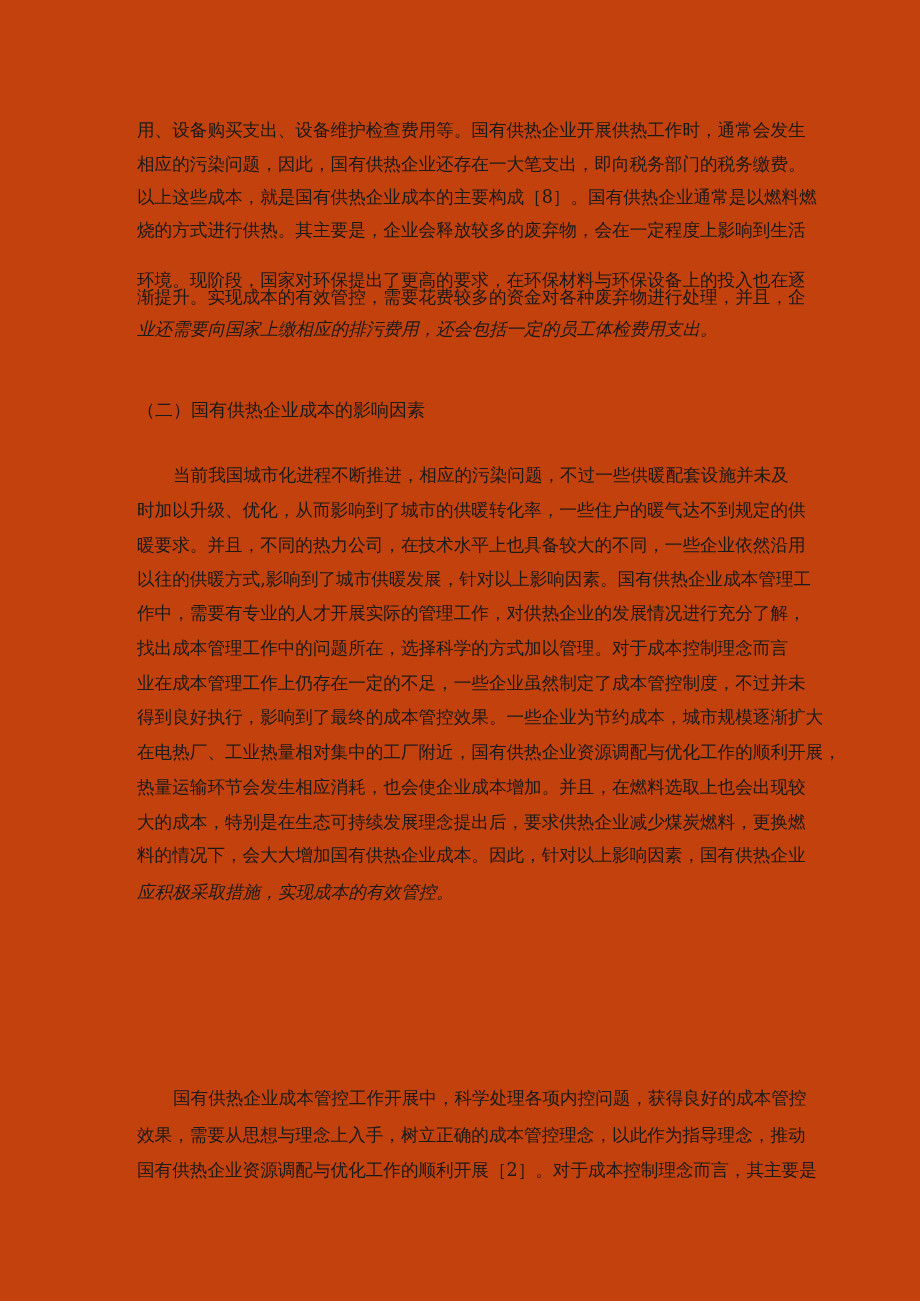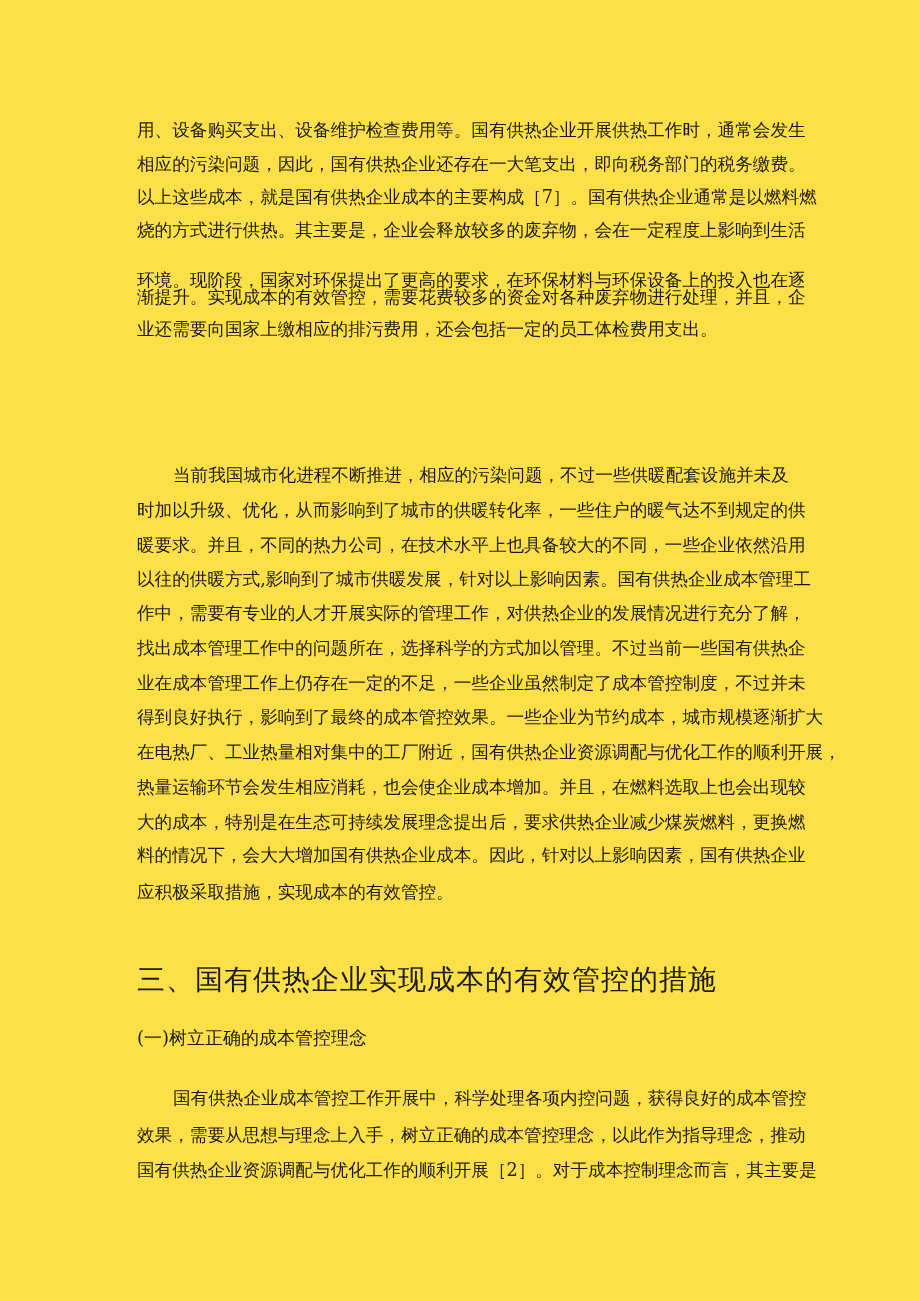--- a/index.html
+++ b/index.html
@@ -1,61 +1,60 @@
 <!DOCTYPE html>
 <html><head>
 <meta charset="utf-8">
 <style>
   html, body { margin: 0; padding: 0; background: #ffffff; }
   body { width: 920px; height: 1301px; position: relative; overflow: hidden;
          font-family: "DejaVu Serif", "Liberation Serif", serif; color: #1a1a1a; }
-  .page { position: absolute; left: 0; top: 0; width: 920px; height: 1301px; background: #fde047; }
+  .page { position: absolute; left: 0; top: 0; width: 920px; height: 1301px; background: #c2410c; }
   .line { position: absolute; left: 137px; width: 648px; height: 24px; line-height: 24px;
           font-size: 17.6px; white-space: nowrap; text-align: justify; text-align-last: justify;
           letter-spacing: 0; }
-  .line.last { text-align-last: left; }
+  .line.last { text-align-last: left; font-style: italic; }
   .line.indent { padding-left: 36px; width: 612px; }
   .h2 { position: absolute; left: 137px; font-size: 18px; line-height: 24px; height: 24px; white-space: nowrap; }
   .h1 { position: absolute; left: 137px; font-size: 28px; line-height: 36px; height: 36px; white-space: nowrap; letter-spacing: 1px; }
 </style>
 </head>
 <body>
 
 <div class="page">
 
   <div>
     <div class="line" style="top:118px">用、设备购买支出、设备维护检查费用等。国有供热企业开展供热工作时，通常会发生</div>
     <div class="line" style="top:152px">相应的污染问题，因此，国有供热企业还存在一大笔支出，即向税务部门的税务缴费。</div>
-    <div class="line" style="top:185px">以上这些成本，就是国有供热企业成本的主要构成［7］。国有供热企业通常是以燃料燃</div>
+    <div class="line" style="top:185px">以上这些成本，就是国有供热企业成本的主要构成［8］。国有供热企业通常是以燃料燃</div>
     <div class="line" style="top:218px">烧的方式进行供热。其主要是，企业会释放较多的废弃物，会在一定程度上影响到生活</div>
     <div class="line" style="top:268px">环境。现阶段，国家对环保提出了更高的要求，在环保材料与环保设备上的投入也在逐</div>
     <div class="line" style="top:285px">渐提升。实现成本的有效管控，需要花费较多的资金对各种废弃物进行处理，并且，企</div>
     <div class="line last" style="top:317px">业还需要向国家上缴相应的排污费用，还会包括一定的员工体检费用支出。</div>
   </div>
 
+  <div class="h2" style="top:398px">（二）国有供热企业成本的影响因素</div>
 
   <div>
     <div class="line indent" style="top:463px">当前我国城市化进程不断推进，相应的污染问题，不过一些供暖配套设施并未及</div>
     <div class="line" style="top:498px">时加以升级、优化，从而影响到了城市的供暖转化率，一些住户的暖气达不到规定的供</div>
     <div class="line" style="top:533px">暖要求。并且，不同的热力公司，在技术水平上也具备较大的不同，一些企业依然沿用</div>
     <div class="line" style="top:567px">以往的供暖方式,影响到了城市供暖发展，针对以上影响因素。国有供热企业成本管理工</div>
     <div class="line" style="top:601px">作中，需要有专业的人才开展实际的管理工作，对供热企业的发展情况进行充分了解，</div>
-    <div class="line" style="top:636px">找出成本管理工作中的问题所在，选择科学的方式加以管理。不过当前一些国有供热企</div>
+    <div class="line" style="top:636px">找出成本管理工作中的问题所在，选择科学的方式加以管理。对于成本控制理念而言</div>
     <div class="line" style="top:671px">业在成本管理工作上仍存在一定的不足，一些企业虽然制定了成本管控制度，不过并未</div>
     <div class="line" style="top:705px">得到良好执行，影响到了最终的成本管控效果。一些企业为节约成本，城市规模逐渐扩大</div>
     <div class="line" style="top:740px">在电热厂、工业热量相对集中的工厂附近，国有供热企业资源调配与优化工作的顺利开展，</div>
     <div class="line" style="top:775px">热量运输环节会发生相应消耗，也会使企业成本增加。并且，在燃料选取上也会出现较</div>
     <div class="line" style="top:810px">大的成本，特别是在生态可持续发展理念提出后，要求供热企业减少煤炭燃料，更换燃</div>
     <div class="line" style="top:843px">料的情况下，会大大增加国有供热企业成本。因此，针对以上影响因素，国有供热企业</div>
     <div class="line last" style="top:880px">应积极采取措施，实现成本的有效管控。</div>
   </div>
 
-  <div class="h1" style="top:962px">三、国有供热企业实现成本的有效管控的措施</div>
 
-  <div class="h2" style="top:1026px">(一)树立正确的成本管控理念</div>
 
   <div>
     <div class="line indent" style="top:1086px">国有供热企业成本管控工作开展中，科学处理各项内控问题，获得良好的成本管控</div>
     <div class="line" style="top:1123px">效果，需要从思想与理念上入手，树立正确的成本管控理念，以此作为指导理念，推动</div>
     <div class="line" style="top:1158px">国有供热企业资源调配与优化工作的顺利开展［2］。对于成本控制理念而言，其主要是</div>
   </div>
 
 </div>
 
 </body></html>

